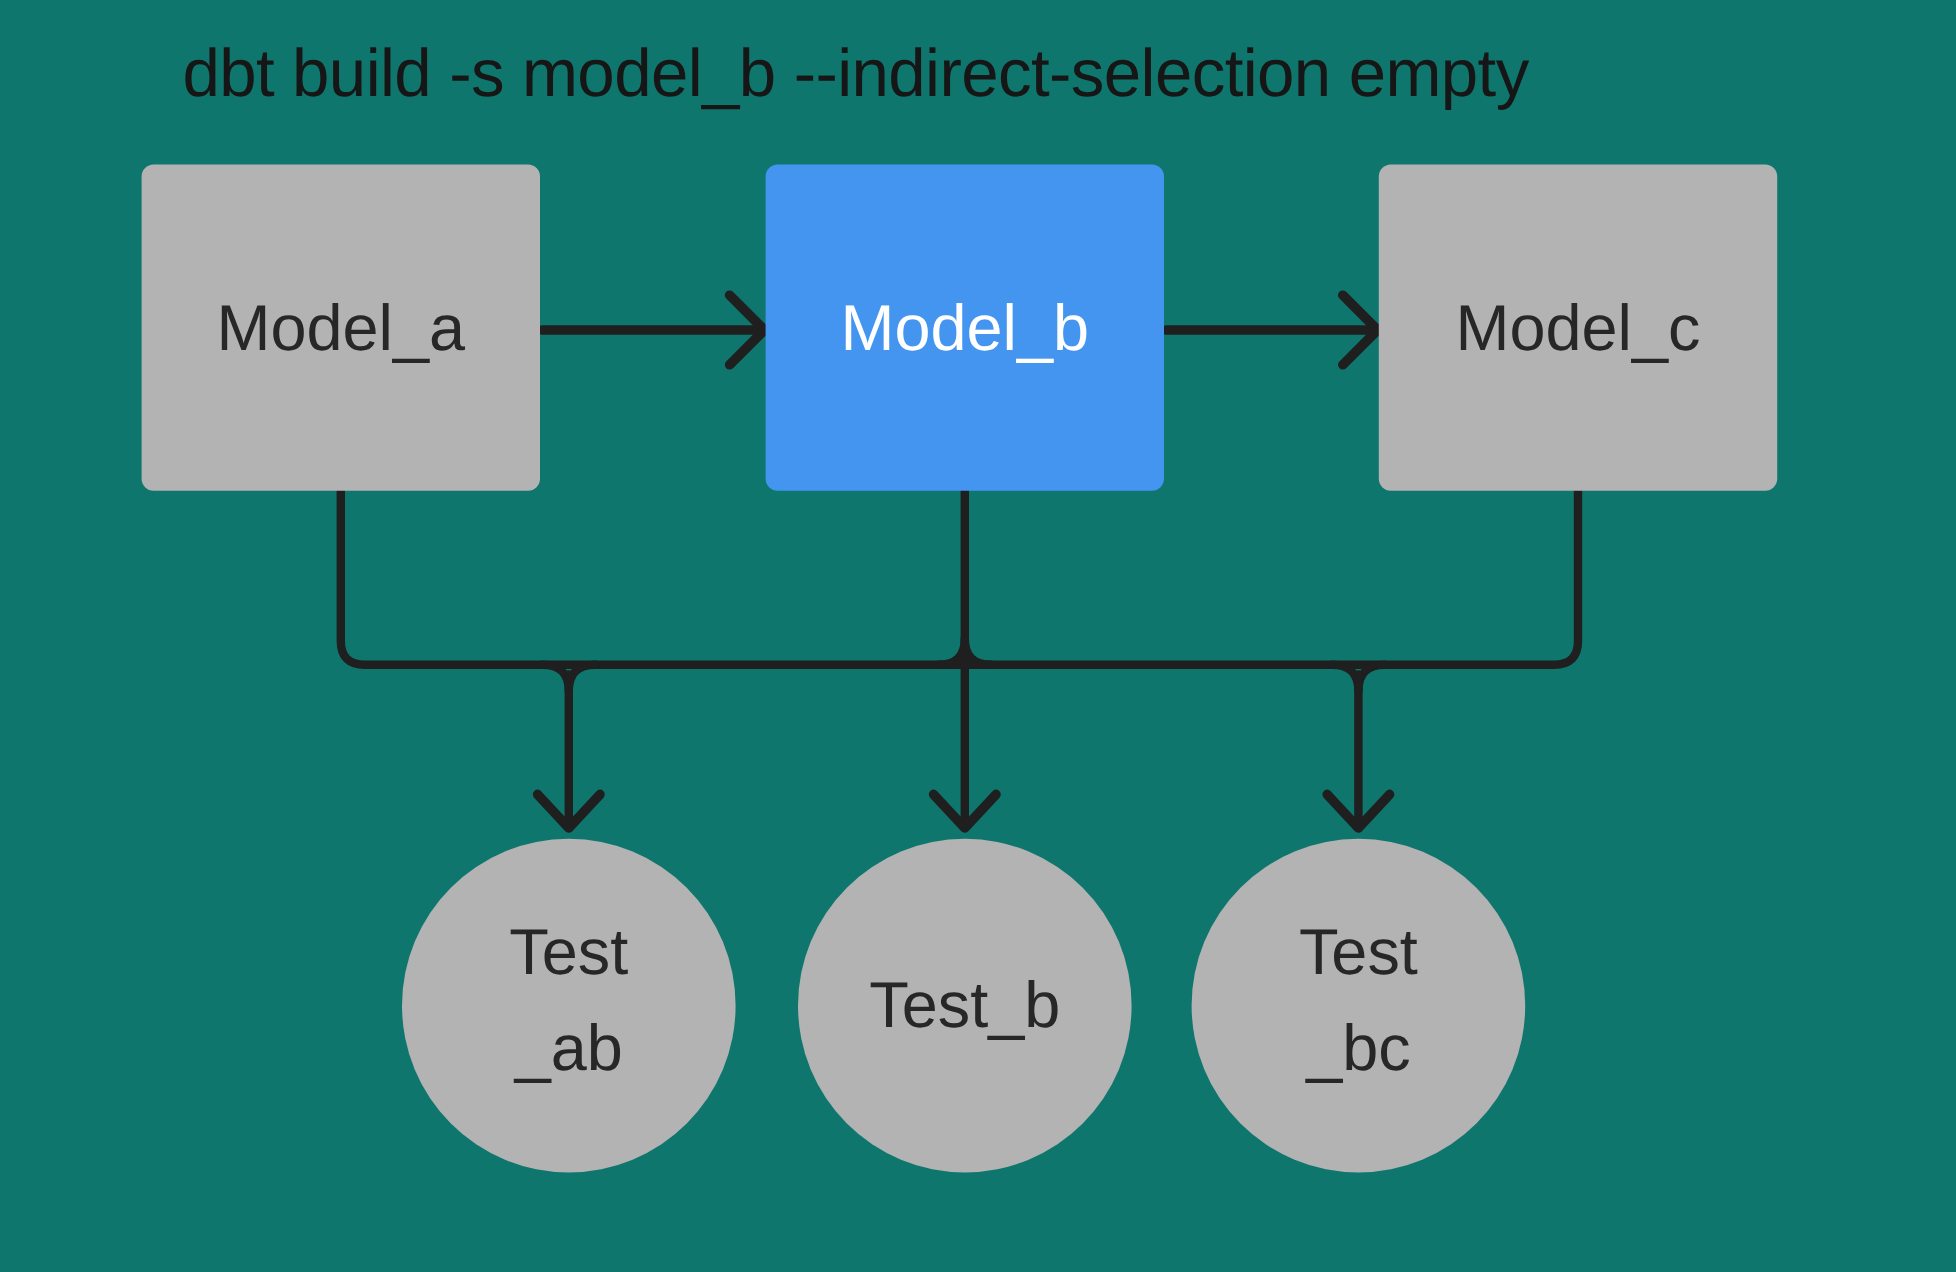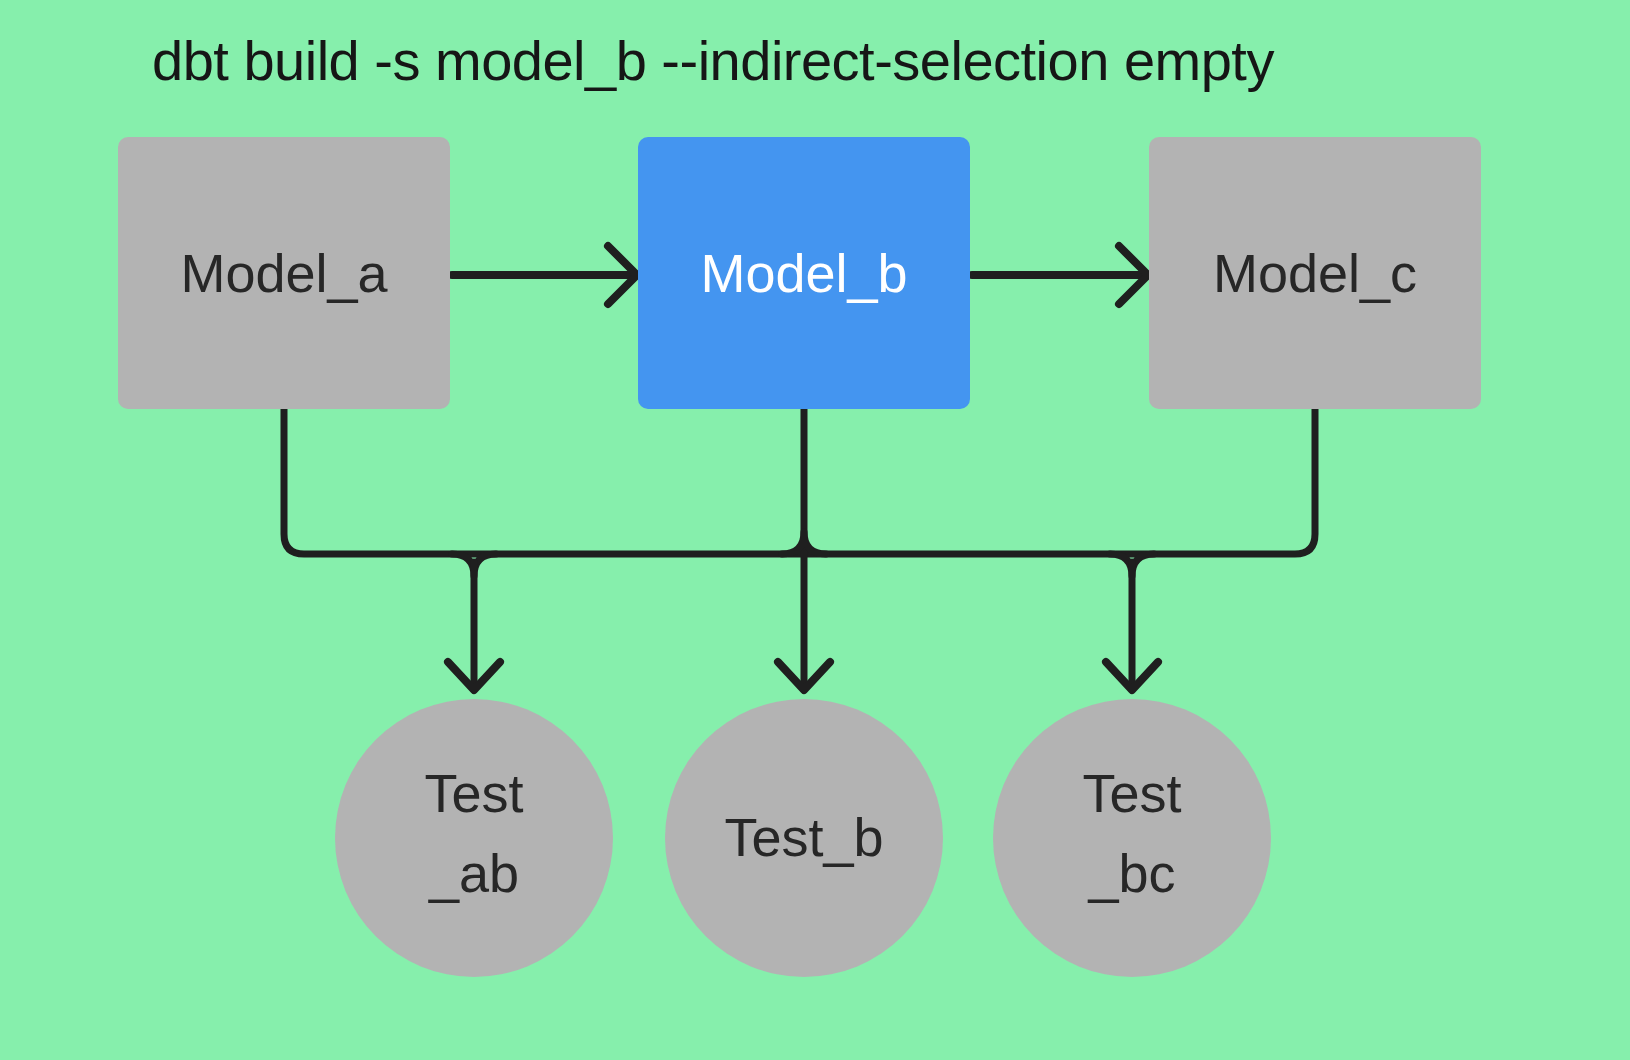--- a/index.html
+++ b/index.html
@@ -4,21 +4,21 @@
 <style>
   html, body {
     margin: 0;
     padding: 0;
     background: #ffffff;
   }
   .canvas {
     position: relative;
     width: 1630px;
     height: 1060px;
-    background: #86efac;
+    background: #0f766e;
     overflow: hidden;
   }
   svg {
     display: block;
     width: 1630px;
     height: 1060px;
   }
   text {
     font-family: "Liberation Sans", sans-serif;
   }

